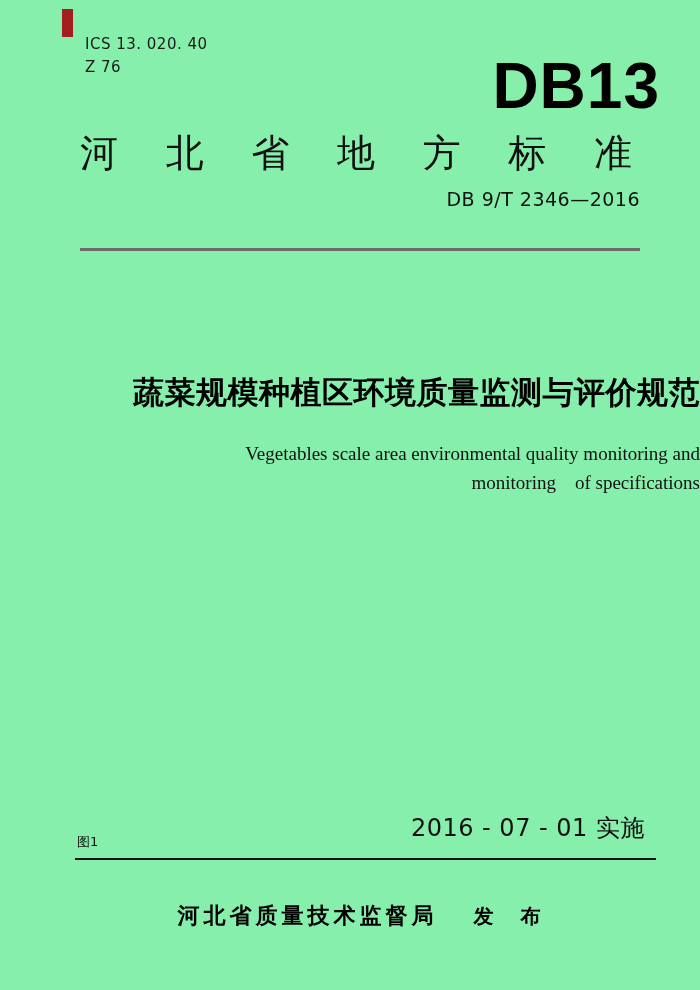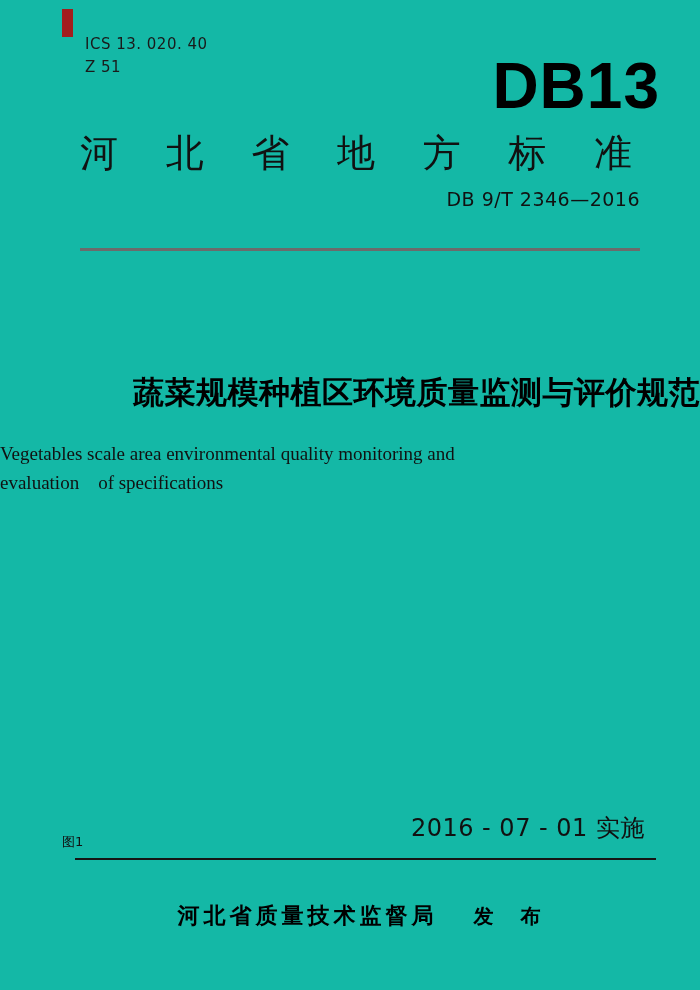--- a/index.html
+++ b/index.html
@@ -4,21 +4,21 @@
 <style>
   html, body { margin: 0; padding: 0; }
   body {
     width: 700px; height: 990px;
     background: #ffffff;
     font-family: "DejaVu Sans", "Liberation Sans", sans-serif;
     color: #000000;
     position: relative;
     overflow: hidden;
   }
-  .page { position: absolute; inset: 0; background: #14b8a6; }
+  .page { position: absolute; inset: 0; background: #86efac; }
 
   .red-marker {
     position: absolute; left: 62px; top: 9px;
     width: 11px; height: 28px;
     background: #a31d1d;
   }
 
   .meta-block {
     position: absolute; left: 85px; top: 33px;
     font-size: 15px; line-height: 23px; letter-spacing: 0.5px;
@@ -49,28 +49,28 @@
   }
 
   .title-cn {
     position: absolute; left: 0; top: 372px; width: 700px;
     text-align: right; font-size: 31px; font-weight: bold;
     letter-spacing: 0.5px; color: #000;
   }
 
   .title-en {
     position: absolute; left: 0; top: 439px; width: 700px;
-    text-align: left;
+    text-align: right;
     font-family: "Liberation Serif", "DejaVu Serif", serif;
     font-size: 19px; line-height: 29px; color: #111;
   }
   .title-en .en-line { white-space: pre; }
 
   .date-left {
-    position: absolute; left: 62px; top: 833px;
+    position: absolute; left: 77px; top: 833px;
     display: flex; align-items: baseline; gap: 9px;
   }
   .figure-label { font-size: 13px; color: #111; }
   .date-text { font-size: 20px; color: #111; letter-spacing: 0.5px; }
 
   .date-right {
     position: absolute; right: 55px; top: 812px;
     font-size: 24px; color: #111; letter-spacing: 0.5px;
   }
 
@@ -89,21 +89,21 @@
 </style>
 </head>
 <body>
 
 <div class="page">
 
   <div class="red-marker" style="background: rgb(163, 29, 29);"></div>
 
   <div class="meta-block">
     <div>ICS 13. 020. 40</div>
-    <div>Z 51</div>
+    <div>Z 76</div>
   </div>
 
   <div class="logo">DB13</div>
 
   <div class="std-type">
     <span>河</span>
     <span>北</span>
     <span>省</span>
     <span>地</span>
     <span>方</span>
@@ -112,21 +112,21 @@
   </div>
 
   <div class="std-code">DB 9/T 2346—2016</div>
 
   <div class="rule-top" style="background: rgb(107, 107, 107);"></div>
 
   <div class="title-cn">蔬菜规模种植区环境质量监测与评价规范</div>
 
   <div class="title-en">
     <div class="en-line">Vegetables scale area environmental quality monitoring and</div>
-    <div class="en-line">evaluation    of specifications</div>
+    <div class="en-line">monitoring    of specifications</div>
   </div>
 
   <div class="date-left">
     <span class="figure-label">图1</span>
   </div>
 
   <div class="date-right date-text">2016 - 07 - 01 实施</div>
 
   <div class="rule-bottom" style="background: rgb(21, 21, 21);"></div>
 

